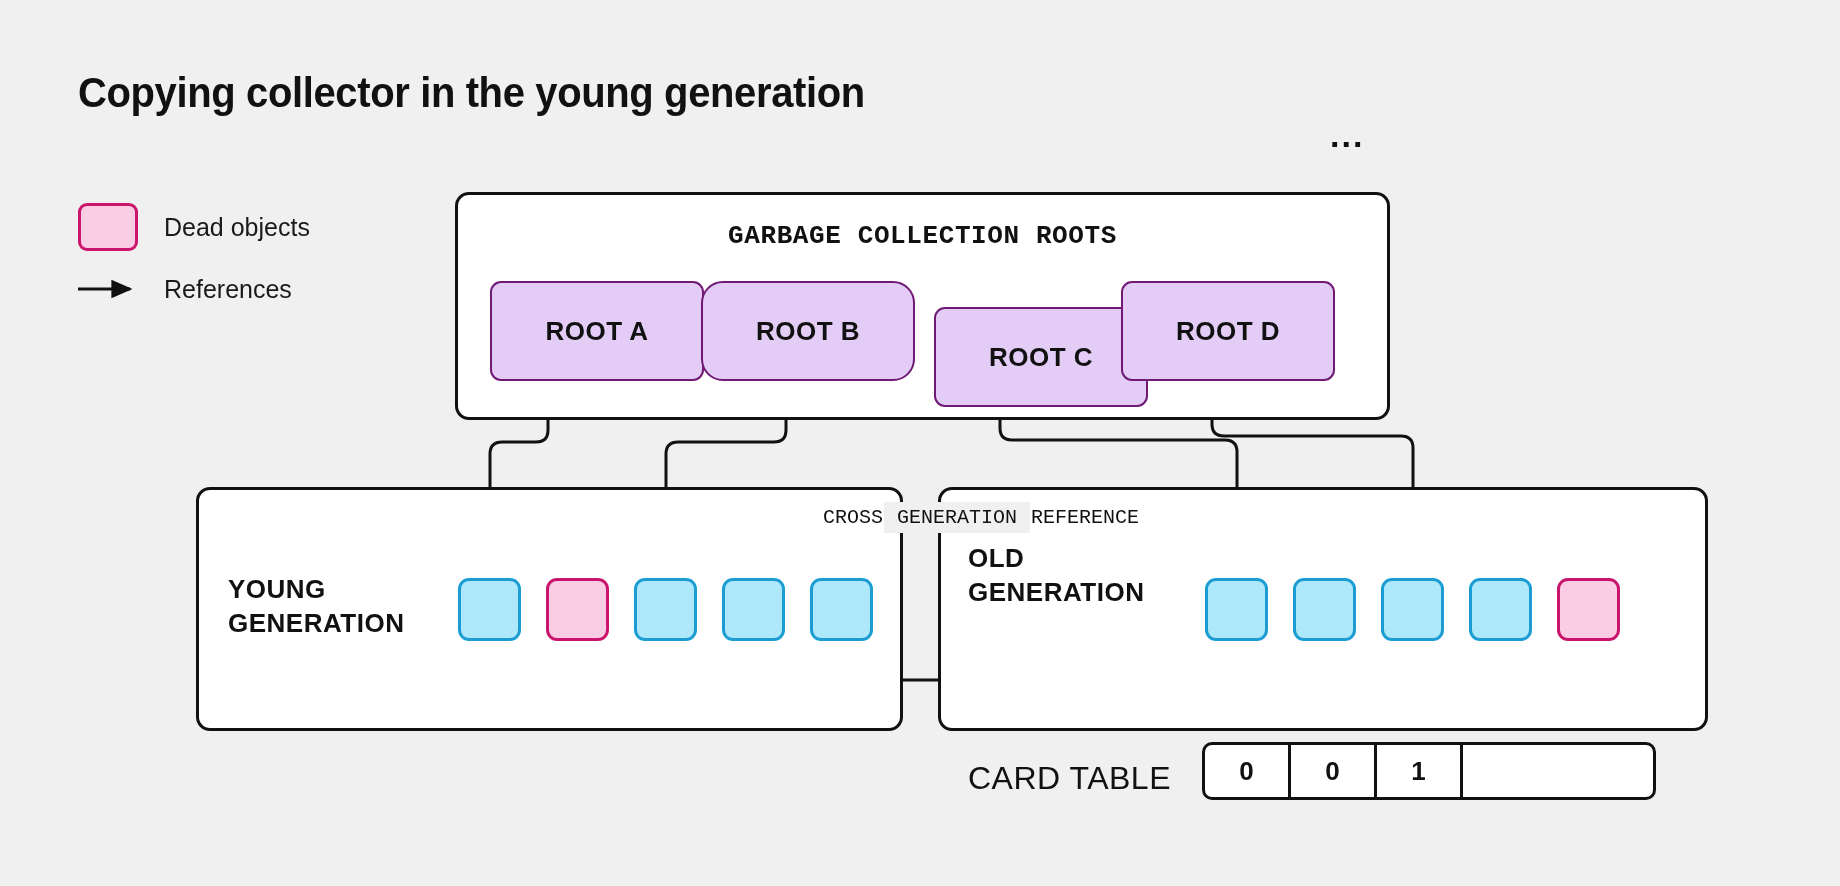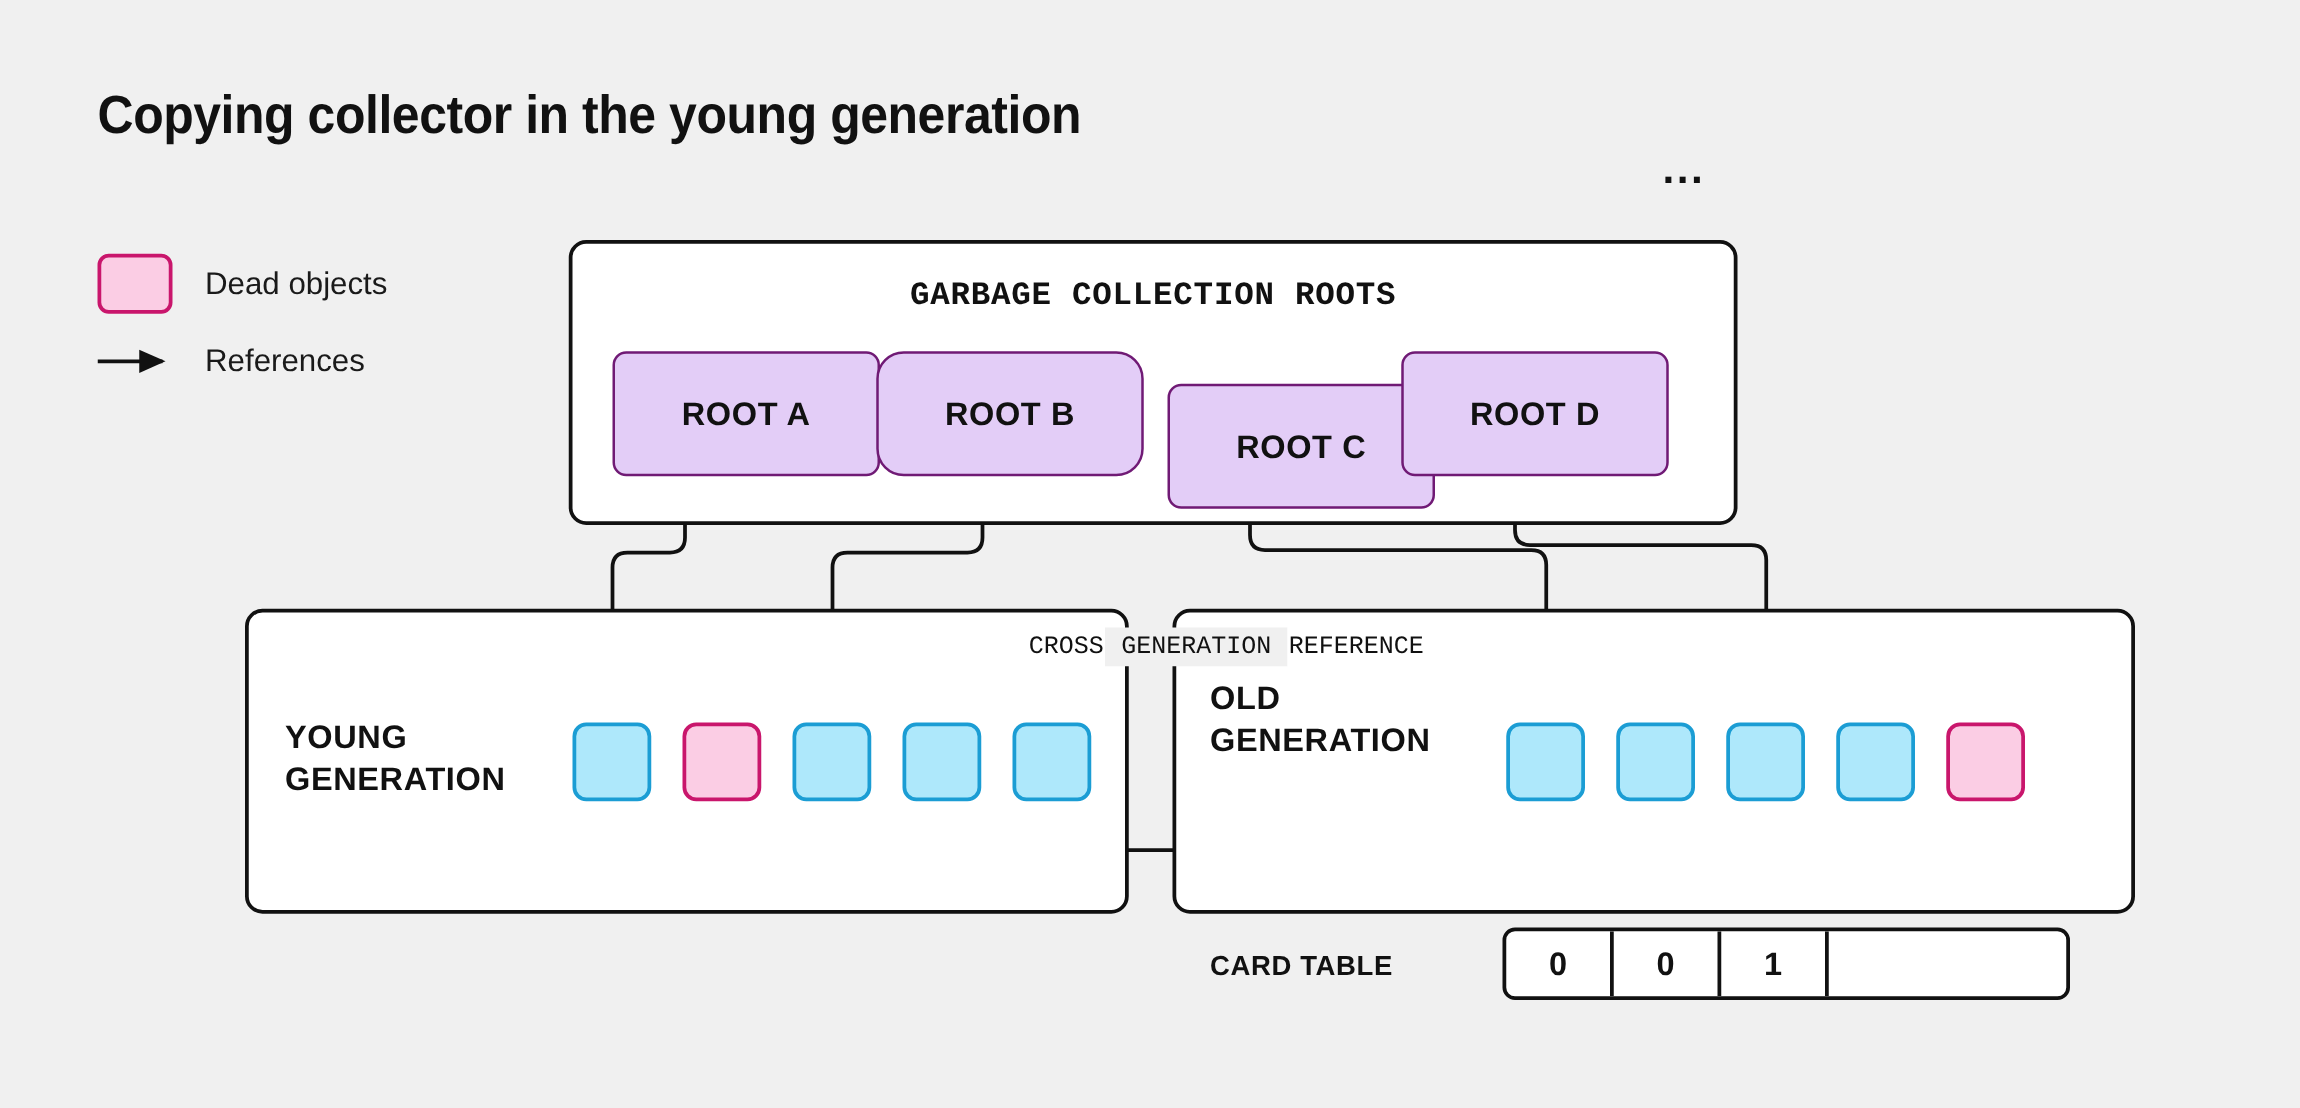--- a/index.html
+++ b/index.html
@@ -168,22 +168,22 @@
   #cross-gen-label .seg-a { background: #ffffff; padding: 4px 1px; }
   #cross-gen-label .seg-b { background: #f0f0f0; padding: 4px 1px; }
   #cross-gen-label .seg-c { background: #ffffff; padding: 4px 1px; }
 
   
   #card-table-label {
     position: absolute;
     left: 968px;
     top: 760px;
     font-family: "Liberation Sans Narrow", "Liberation Sans", sans-serif;
-    font-weight: bold;
-    font-size: 22px;
+    font-weight: normal;
+    font-size: 32px;
     letter-spacing: 0.5px;
     white-space: nowrap;
   }
   #card-table {
     position: absolute;
     left: 1202px;
     top: 742px;
     height: 58px;
     display: flex;
     box-sizing: border-box;

